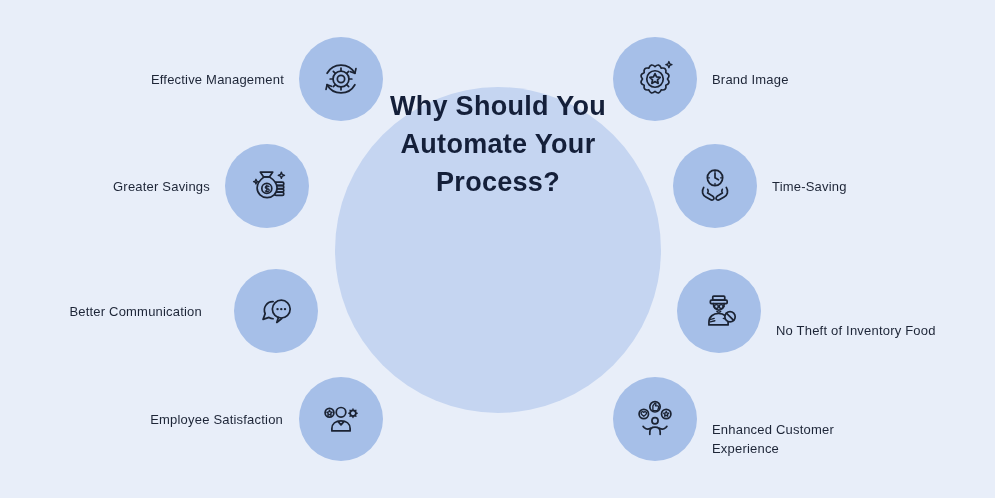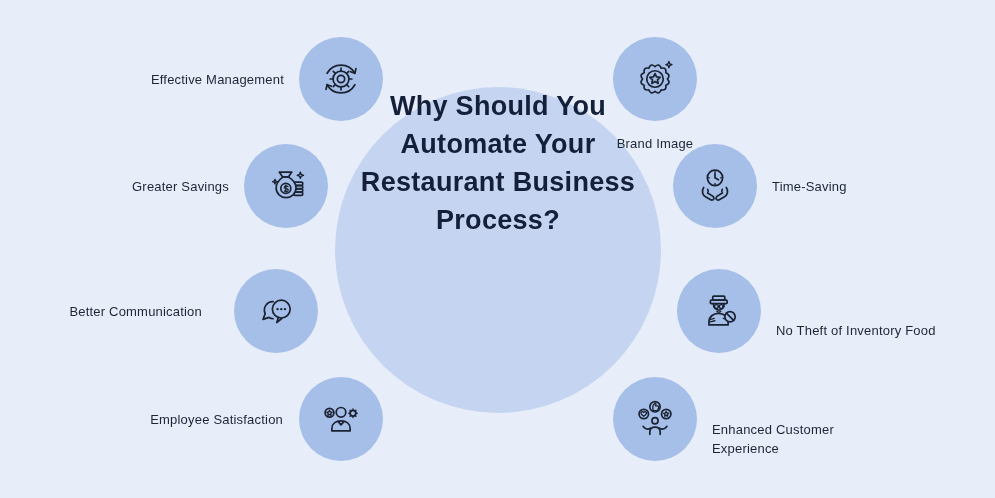--- a/index.html
+++ b/index.html
@@ -29,24 +29,24 @@
   .bubble{
     width:84px;height:84px;border-radius:50%;flex:0 0 auto;
     background:var(--satellite_circle);
     display:flex;align-items:center;justify-content:center;
   }
   .label{
     font-size:13px;color:var(--label_text);white-space:nowrap;letter-spacing:.2px;
   }
   .label.wrap{white-space:normal;width:176px;line-height:1.45;margin-top:41px;}
   .item-effective{top:37px;right:612px;}
-  .item-savings{top:144px;right:667px;}
+  .item-savings{top:144px;right:686px;}
   .item-communication{top:269px;right:677px;gap:32px;}
   .item-employee{top:377px;right:612px;gap:16px;}
-  .item-brand{top:37px;left:613px;flex-direction:column;}
+  .item-brand{top:37px;left:613px;}
   .item-time{top:144px;left:673px;}
   .item-theft{top:269px;left:677px;}
   .item-customer{top:377px;left:613px;}
   .icon svg{display:block;color:var(--icon_stroke);}
   .icon path,.icon circle,.icon rect,.icon polyline{
     fill:none;stroke:currentColor;stroke-width:1.8;
     stroke-linecap:round;stroke-linejoin:round;
   }
   .icon .thin{stroke-width:1.4;}
   .icon .dot{fill:currentColor;stroke:none;}
@@ -54,21 +54,20 @@
 </style>
 </head>
 <body>
 
 <div class="canvas">
 
   <div class="center-circle">
     <div class="title">
       <div>Why Should You</div>
       <div>Automate Your</div>
-      <div>Restaurant Business</div>
       <div>Process?</div>
     </div>
   </div>
 
   <div class="item item-effective">
     <span class="label">Effective Management</span>
     <span class="bubble">
       <span class="icon">
         <svg width="46" height="46" viewBox="0 0 48 48">
           <path d="M9.5,18 A16.6,16.6 0 0 1 38.5,18"></path>

